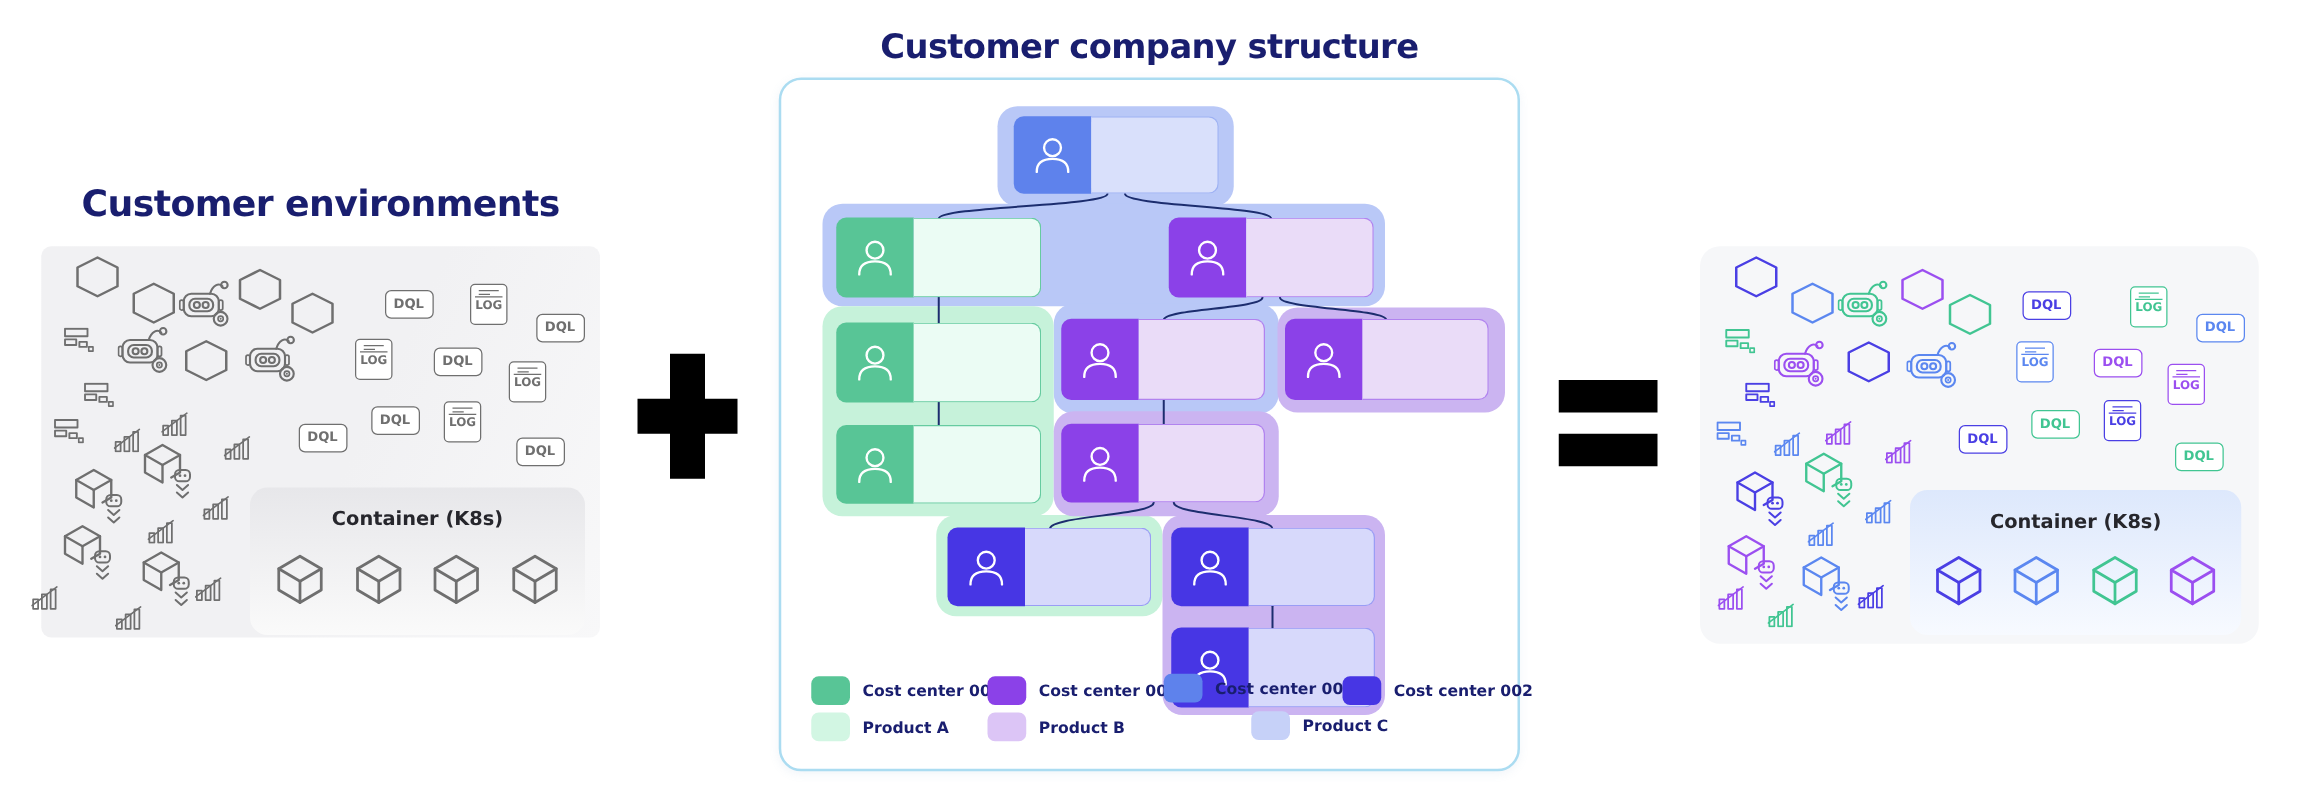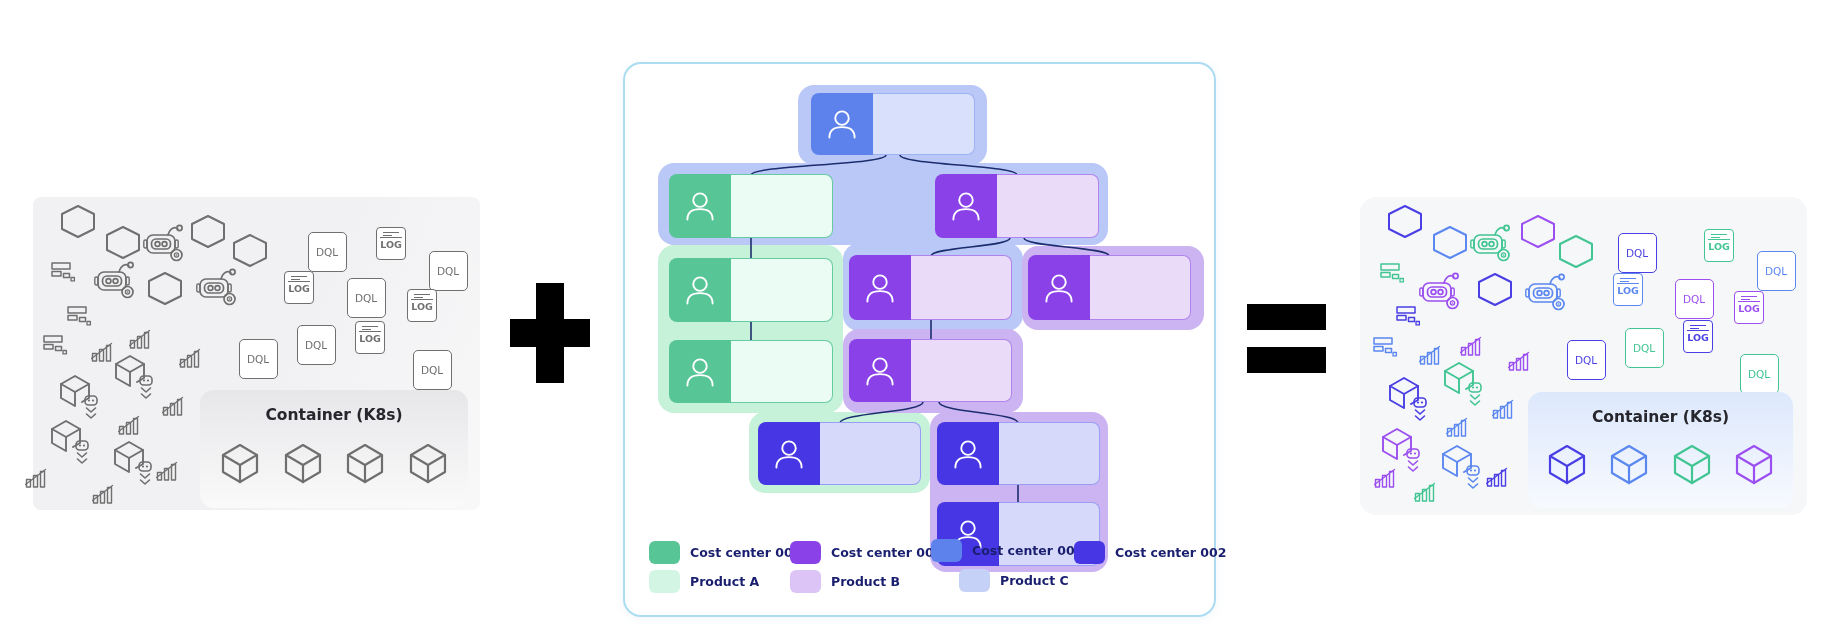--- a/index.html
+++ b/index.html
@@ -17,40 +17,42 @@
   .container-box{position:absolute;border-radius:14px;display:flex;flex-direction:column;}
   .container-left{background:linear-gradient(180deg,#e7e7ea,#fafafa);}
   .container-right{background:linear-gradient(180deg,#dde8fc,#f7faff);}
   .container-title{text-align:center;font-size:15.5px;font-weight:bold;color:#26262c;padding-top:16px;}
   .cube-row{flex:1;display:flex;justify-content:space-evenly;align-items:center;padding-bottom:6px;}
   .blob{position:absolute;border-radius:16px;}
   .org-node{position:absolute;display:flex;border-radius:9px;}
   .org-icon{width:62px;border-radius:8px 0 0 8px;display:flex;align-items:center;justify-content:center;}
   .org-body{flex:1;border-radius:0 8px 8px 0;border:1.3px solid;border-left:none;}
   .icon{pointer-events:none;}
-  .badge-dql{box-sizing:border-box;width:39px;height:40px;background:#fff;border:1.6px solid;border-radius:5px;
-             display:flex;align-items:center;justify-content:center;font-size:10.5px;font-weight:normal;}
+  .badge-dql{box-sizing:border-box;width:39px;height:23px;background:#fff;border:1.6px solid;border-radius:5px;
+             display:flex;align-items:center;justify-content:center;font-size:10.5px;font-weight:bold;}
   .badge-log{box-sizing:border-box;width:30px;height:33px;background:#fff;border:1.6px solid;border-radius:4px;
              display:flex;flex-direction:column;align-items:center;padding-top:4px;font-size:9.5px;font-weight:bold;}
   .badge-log i{display:block;height:0;border-top:1.5px solid;}
   .badge-log .l1{width:16px;margin-bottom:2.5px;}
   .badge-log .l2{width:9px;margin-right:7px;margin-bottom:1px;}
   .badge-log span{border-top:1.5px solid;padding-top:0.5px;line-height:11px;}
   .legend-item{position:absolute;display:flex;align-items:center;gap:10px;height:23px;}
   .legend-swatch{width:31px;height:23px;border-radius:6px;flex:0 0 auto;}
   .legend-label{font-size:12.5px;font-weight:bold;color:#191e6f;white-space:nowrap;}
   .op{position:absolute;}
   .op div{position:absolute;background:#000;}
   svg{display:block;}
 </style>
 </head>
 <body>
 
 <div class="stage">
 
+  <div class="title big" style="left:33px;top:146px;width:447px;">Customer environments</div>
+  <div class="title mid" style="left:623px;top:22px;width:593px;">Customer company structure</div>
 
   <div class="panel panel-left" style="left:33px;top:197px;width:447px;height:313px;"></div>
   <div class="center-panel" style="left:623px;top:62px;width:589px;height:551px;"></div>
   <div class="panel panel-right" style="left:1360px;top:197px;width:447px;height:318px;"></div>
 
   <div class="op" style="left:510px;top:283px;width:80px;height:100px;">
     <div style="left:26px;top:0;width:28px;height:100px;"></div>
     <div style="left:0;top:36px;width:80px;height:28px;"></div>
   </div>
   <div class="op" style="left:1247px;top:304px;width:79px;height:69px;">
@@ -200,21 +202,21 @@
       <span class="legend-label">Cost center 002</span>
     </div>
     <div class="legend-item" style="left:649px;top:570px;">
       <span class="legend-swatch" id="sw-p0" style="background: rgb(210, 246, 227);"></span>
       <span class="legend-label">Product A</span>
     </div>
     <div class="legend-item" style="left:790px;top:570px;">
       <span class="legend-swatch" id="sw-p1" style="background: rgb(220, 197, 246);"></span>
       <span class="legend-label">Product B</span>
     </div>
-    <div class="legend-item" style="left:931px;top:569px;padding-left:28px;">
+    <div class="legend-item" style="left:973px;top:569px;padding-left:28px;">
       <span class="legend-swatch" id="sw-p2" style="background: rgb(198, 209, 248);"></span>
       <span class="legend-label">Product C</span>
     </div>
   </div>
 
   <div id="icons-left">
       <div class="abs icon" style="left: 60px; top: 203.5px;">
         <svg width="36" height="35" viewBox="0 0 36 35" fill="none">
           <polygon points="18,2 34,10 34,25 18,33 2,25 2,10" stroke="#6f6f6f" stroke-width="2" stroke-linejoin="round" stroke-linecap="round" fill="none"></polygon>
         </svg>

